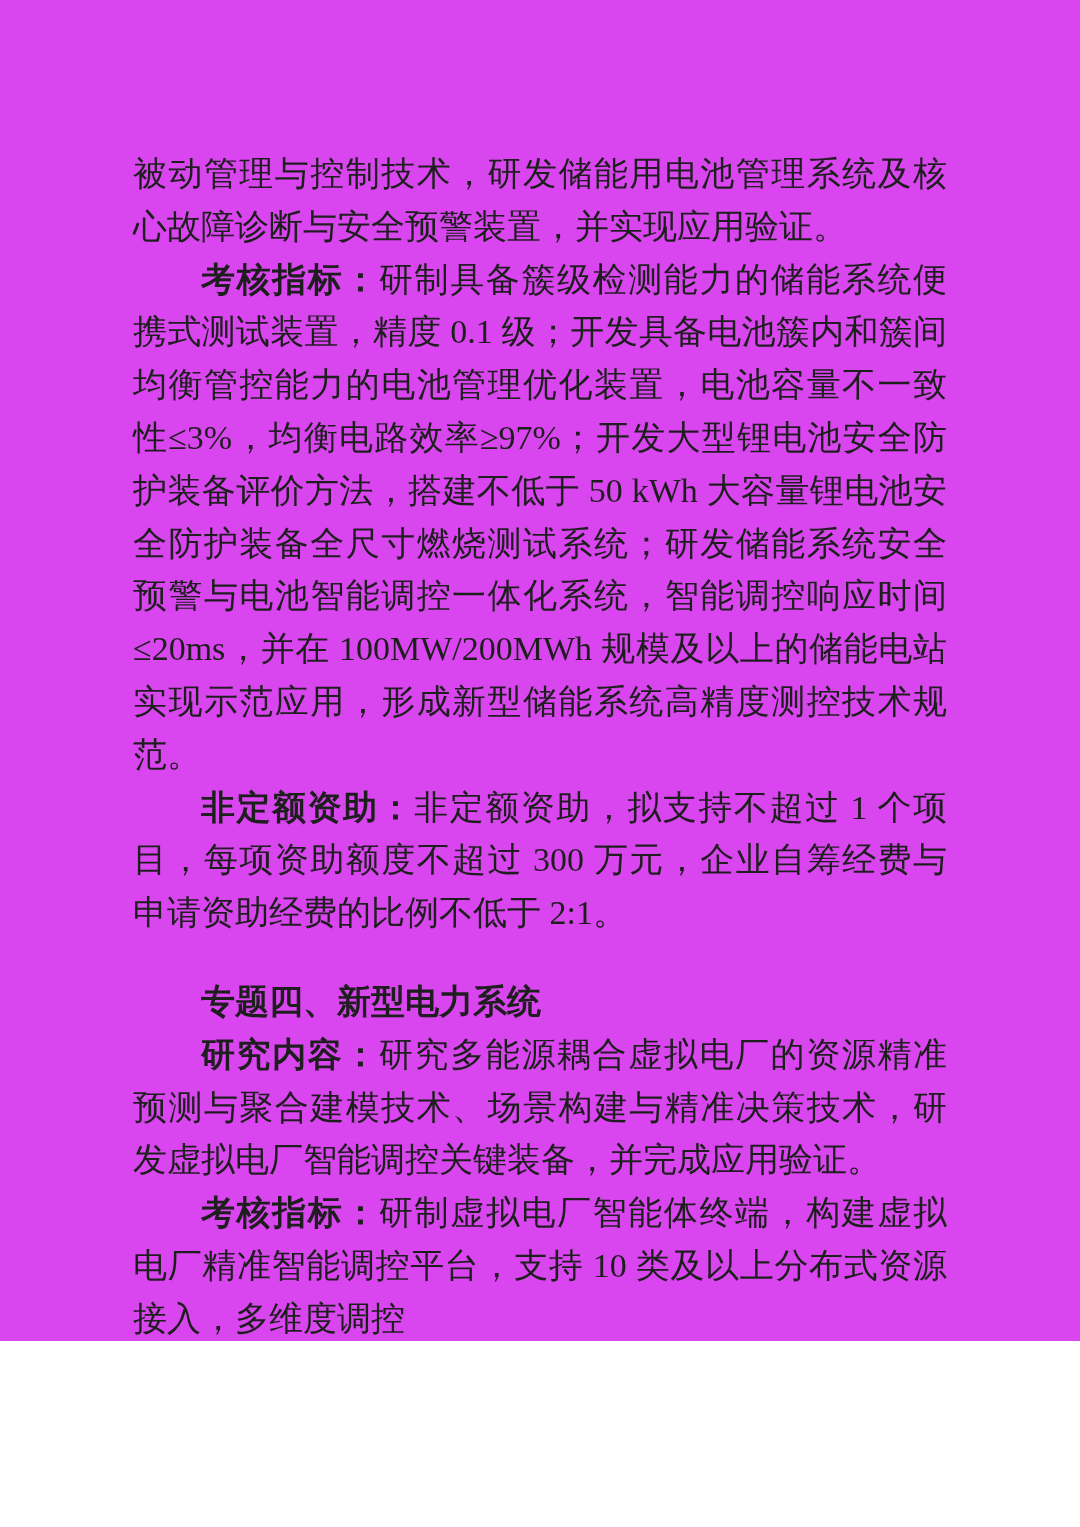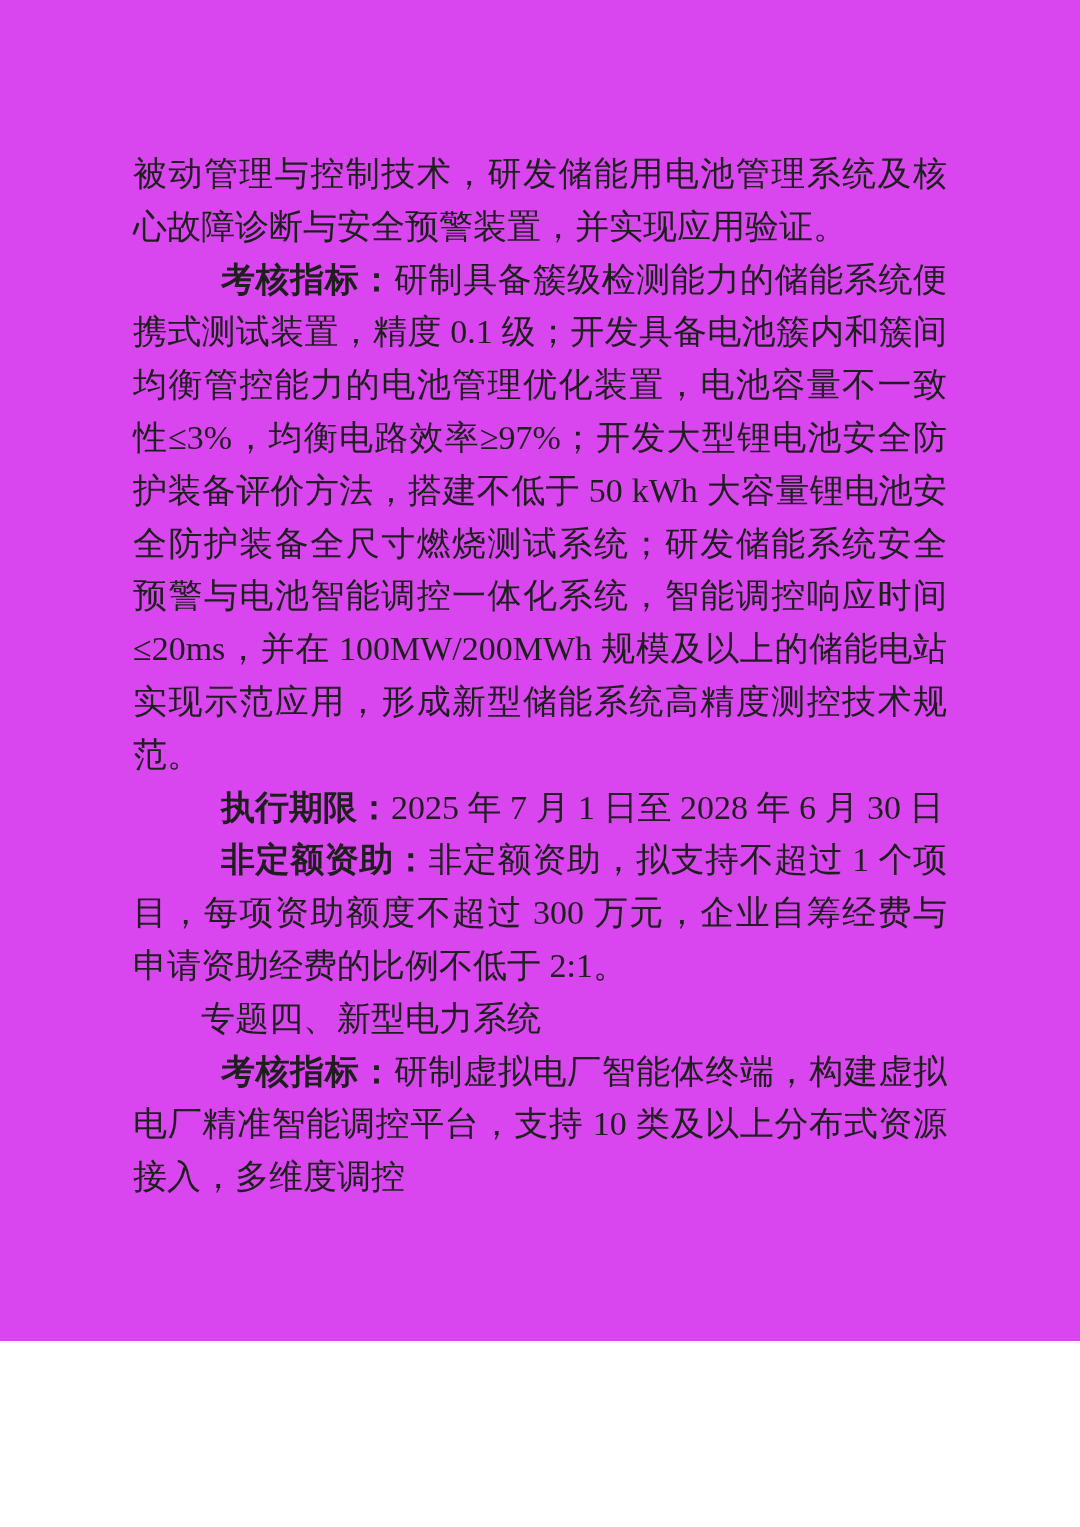--- a/index.html
+++ b/index.html
@@ -23,49 +23,49 @@
     width: 814px;
     font-size: 34px;
     line-height: 52.8px;
     text-align: justify;
   }
   p.para {
     text-align: justify;
     text-justify: inter-character;
   }
   p.indent { text-indent: 68px; }
-  .label { font-weight: 700; margin-left: 20px; }
-  p.heading { font-weight: 400; }
+  .label { font-weight: 700; }
+  p.heading { font-weight: 700; margin-top: 36px; }
   .footer {
     position: absolute;
     left: 169px;
     top: 1398px;
     font-size: 31px;
     color: #2a2a2a;
     letter-spacing: 1px;
   }
 </style>
 </head>
 <body>
 
 <div class="page">
   <div class="content">
 
     <p class="para"><span>被动管理与控制技术，研发储能用电池管理系统及核心故障诊断与安全预警装置，并实现应用验证。</span></p>
 
     <p class="para indent"><span class="label">考核指标：</span><span>研制具备簇级检测能力的储能系统便携式测试装置，精度 0.1 级；开发具备电池簇内和簇间均衡管控能力的电池管理优化装置，电池容量不一致性≤3%，均衡电路效率≥97%；开发大型锂电池安全防护装备评价方法，搭建不低于 50 kWh 大容量锂电池安全防护装备全尺寸燃烧测试系统；研发储能系统安全预警与电池智能调控一体化系统，智能调控响应时间≤20ms，并在 100MW/200MWh 规模及以上的储能电站实现示范应用，形成新型储能系统高精度测控技术规范。</span></p>
 
-    <p class="para indent"><span class="label">执行期限：</span><span>2025 年 7 月 1 日至 2028 年 6 月 30 日</span></p>
 
     <p class="para indent"><span class="label">非定额资助：</span><span>非定额资助，拟支持不超过 1 个项目，每项资助额度不超过 300 万元，企业自筹经费与申请资助经费的比例不低于 2:1。</span></p>
 
 
     <p class="para indent heading"><span>专题四、新型电力系统</span></p>
 
 
 
+    <p class="para indent"><span class="label">研究内容：</span><span>研究多能源耦合虚拟电厂的资源精准预测与聚合建模技术、场景构建与精准决策技术，研发虚拟电厂智能调控关键装备，并完成应用验证。</span></p>
 
     <p class="para indent"><span class="label">考核指标：</span><span>研制虚拟电厂智能体终端，构建虚拟电厂精准智能调控平台，支持 10 类及以上分布式资源接入，多维度调控</span></p>
 
   </div>
 
   <div class="footer">— 14 —</div>
 </div>
 
 </body></html>

